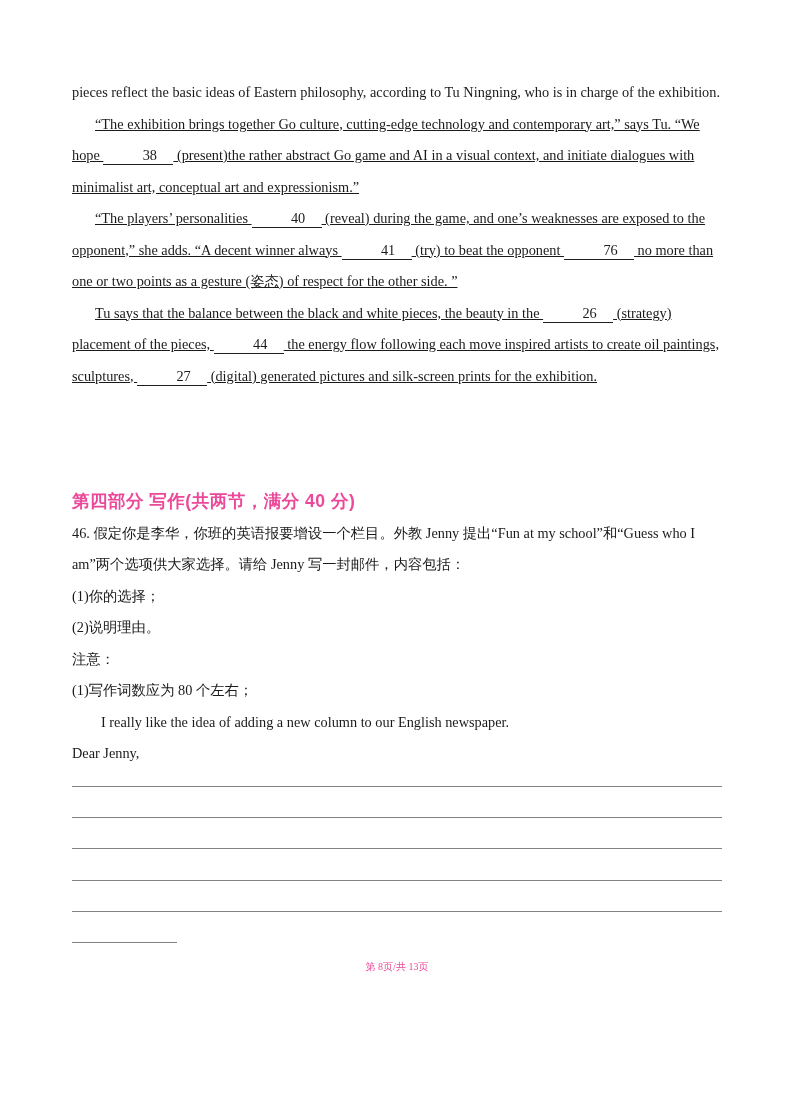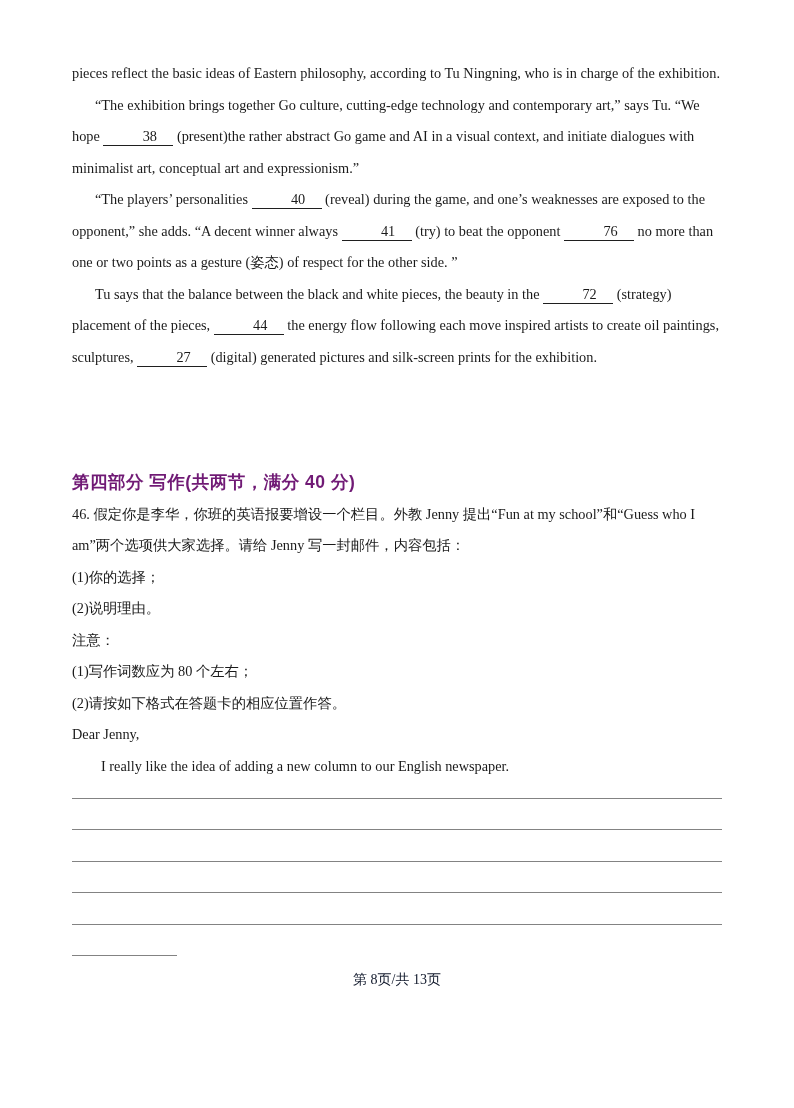--- a/index.html
+++ b/index.html
@@ -2,94 +2,93 @@
 <html><head>
 <meta charset="utf-8">
 <style>
   * { box-sizing: border-box; }
   html, body { margin: 0; padding: 0; background: #ffffff; }
   .page {
     position: relative;
     width: 794px;
     height: 1108px;
     margin: 0;
-    padding: 58px 72px 0 72px;
+    padding: 77px 72px 0 72px;
     background: #ffffff;
     font-family: "Liberation Serif", "DejaVu Serif", serif;
     font-size: 14.3px;
     color: #1a1a1a;
     overflow: hidden;
   }
   .passage { min-height: 409px; }
   p { margin: 0; line-height: 31.5px; }
   .para { text-align: left; }
-  .para.indent { text-indent: 23px; }
+  .para.indent { text-indent: 23px; text-decoration: underline; }
   .blank {
     display: inline-block;
     min-width: 70px;
     text-align: center;
     border-bottom: 1px solid #1f1f1f;
     line-height: 17px;
   }
   .heading {
     margin: 0;
     font-family: "Liberation Sans", "DejaVu Sans", sans-serif;
     font-size: 17.5px;
     font-weight: 700;
-    color: #701a75;
+    color: #ec4899;
     line-height: 31.5px;
     letter-spacing: 0.5px;
   }
   .cn { line-height: 31.5px; }
   .letter-opening { text-indent: 29px; }
   .answer-lines { margin-top: 0; }
   .ans-line {
     height: 31.4px;
     border-bottom: 1.5px solid #838383;
   }
   .ans-line.first { height: 17px; }
   .ans-line.short { width: 105px; }
   .footer {
     margin-top: 14px;
     text-align: center;
-    font-size: 14px;
+    font-size: 10px;
     line-height: 20px;
-    color: #0f172a;
+    color: #ec4899;
   }
 </style>
 </head>
 <body>
 
 <div class="page">
 
   <section class="passage">
       <p class="para">pieces reflect the basic ideas of Eastern philosophy, according to Tu Ningning, who is in charge of the exhibition.</p>
       <p class="para indent">“The exhibition brings together Go culture, cutting-edge technology and contemporary art,” says Tu. “We hope <span class="blank">38</span> (present)the rather abstract Go game and AI in a visual context, and initiate dialogues with minimalist art, conceptual art and expressionism.”</p>
       <p class="para indent">“The players’ personalities <span class="blank">40</span> (reveal) during the game, and one’s weaknesses are exposed to the opponent,” she adds. “A decent winner always <span class="blank">41</span> (try) to beat the opponent <span class="blank">76</span> no more than one or two points as a gesture (姿态) of respect for the other side. ”</p>
-      <p class="para indent">Tu says that the balance between the black and white pieces, the beauty in the <span class="blank">72</span> (strategy) placement of the pieces, <span class="blank">44</span> the energy flow following each move inspired artists to create oil paintings, sculptures, <span class="blank">27</span> (digital) generated pictures and silk-screen prints for the exhibition.</p>
+      <p class="para indent">Tu says that the balance between the black and white pieces, the beauty in the <span class="blank">26</span> (strategy) placement of the pieces, <span class="blank">44</span> the energy flow following each move inspired artists to create oil paintings, sculptures, <span class="blank">27</span> (digital) generated pictures and silk-screen prints for the exhibition.</p>
     </section>
 
   <h2 class="heading">第四部分 写作(共两节，满分 40 分)</h2>
 
   <p class="cn">46. 假定你是李华，你班的英语报要增设一个栏目。外教 Jenny 提出“Fun at my school”和“Guess who I am”两个选项供大家选择。请给 Jenny 写一封邮件，内容包括：</p>
 
   <div>
       <p class="cn">(1)你的选择；</p>
       <p class="cn">(2)说明理由。</p>
     </div>
 
   <p class="cn">注意：</p>
 
   <div>
       <p class="cn">(1)写作词数应为 80 个左右；</p>
-      <p class="cn">(2)请按如下格式在答题卡的相应位置作答。</p>
     </div>
 
+  <p class="en letter-opening">I really like the idea of adding a new column to our English newspaper.</p>
   <p class="en">Dear Jenny,</p>
-  <p class="en letter-opening">I really like the idea of adding a new column to our English newspaper.</p>
 
   <div class="answer-lines">
       <div class="ans-line first"></div>
       <div class="ans-line"></div>
       <div class="ans-line"></div>
       <div class="ans-line"></div>
       <div class="ans-line"></div>
       <div class="ans-line short"></div>
     </div>
 

